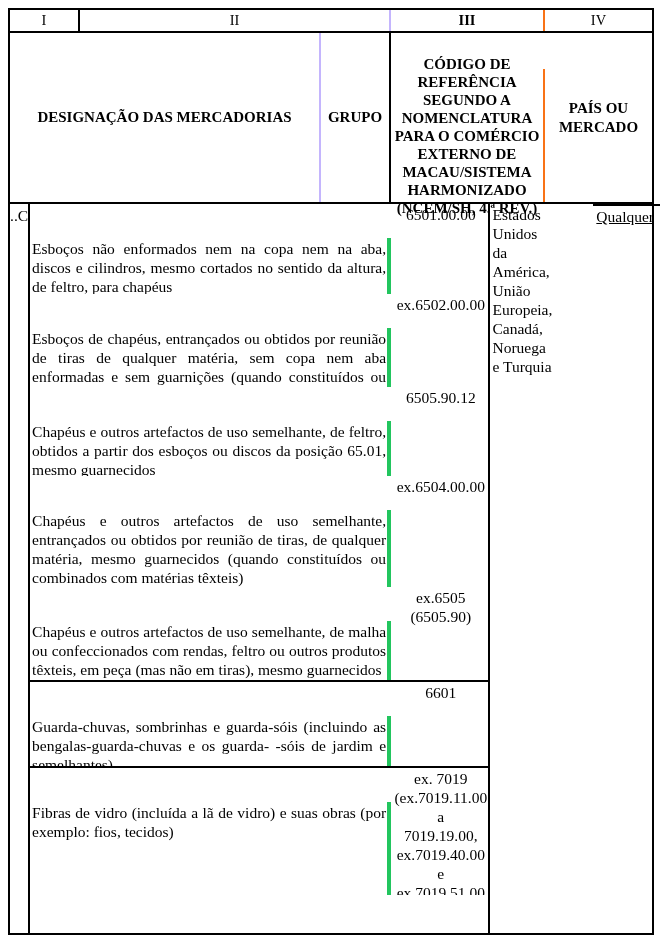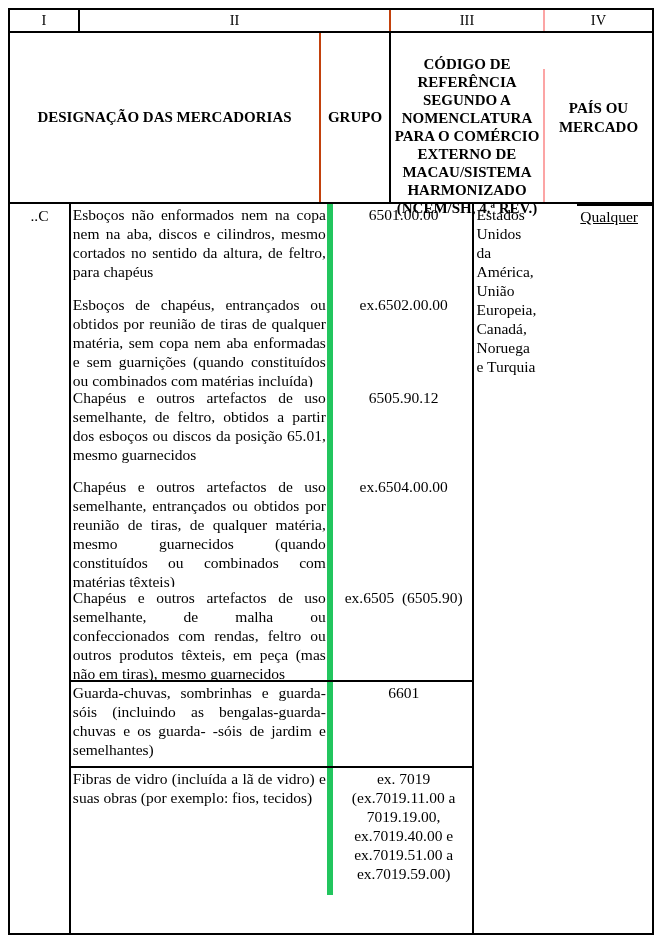--- a/index.html
+++ b/index.html
@@ -6,32 +6,32 @@
   body{width:660px;height:944px;position:relative;font-family:"Liberation Serif",serif;color:#000;}
   .tbl{position:absolute;left:8px;top:8px;width:646px;height:927px;border:2px solid #000;
        box-sizing:border-box;display:flex;flex-direction:column;background:#fff;}
   .tbl *{box-sizing:border-box;}
   
   .hrow{display:flex;border-bottom:2px solid #000;}
   .hrow1{height:23px;font-size:14.5px;}
   .hrow2{height:171px;font-weight:bold;font-size:15px;line-height:19px;}
   .cell{display:flex;align-items:center;justify-content:center;text-align:center;}
   .c1{width:70px;border-right:2px solid #000;}
-  .c2{width:311px;border-right:2px solid #c2410c;}
-  .c3{width:154px;border-right:2px solid #fca5a5;}
+  .c2{width:311px;border-right:2px solid #c4b5fd;}
+  .c3{width:154px;border-right:2px solid #f97316;font-weight:bold;}
   .c4{flex:1;}
   .codigo{line-height:18px;padding:2px 1px;margin-top:36px;}
   .pre{white-space:pre-line;}
   
   .bod{flex:1;display:flex;font-size:15.5px;line-height:19px;}
   .colI{width:70px;border-right:2px solid #000;text-align:center;padding-top:2px;}
   .mid{width:465px;border-right:2px solid #000;display:flex;flex-direction:column;}
   .irow{display:flex;}
   .sep{border-top:2px solid #000;}
-  .desc{width:262px;border-right:6px solid #22c55e;padding:1px 1px 0 2px;text-align:justify;overflow:hidden;}
+  .desc{width:361px;border-right:4px solid #22c55e;padding:1px 1px 0 2px;text-align:justify;overflow:hidden;margin-top:34px;}
   .code{flex:1;padding:1px 0 0 3px;white-space:pre-wrap;overflow:hidden;text-align:center;}
   .r1{height:90px}.r2{height:93px}.r3{height:89px}.r4{height:111px}.r5{height:93px}
   .r6{height:86px}.r7{height:129px}.grow{flex:1;}
   .colIV{flex:1;display:flex;flex-direction:row;gap:39px;}
   .country-main{height:691px;padding:1px 2px 0 3px;text-align:justify;}
   .country-last{flex:1;padding:1px 14px 0 3px;text-decoration:underline;}
 </style>
 </head>
 <body>
 

